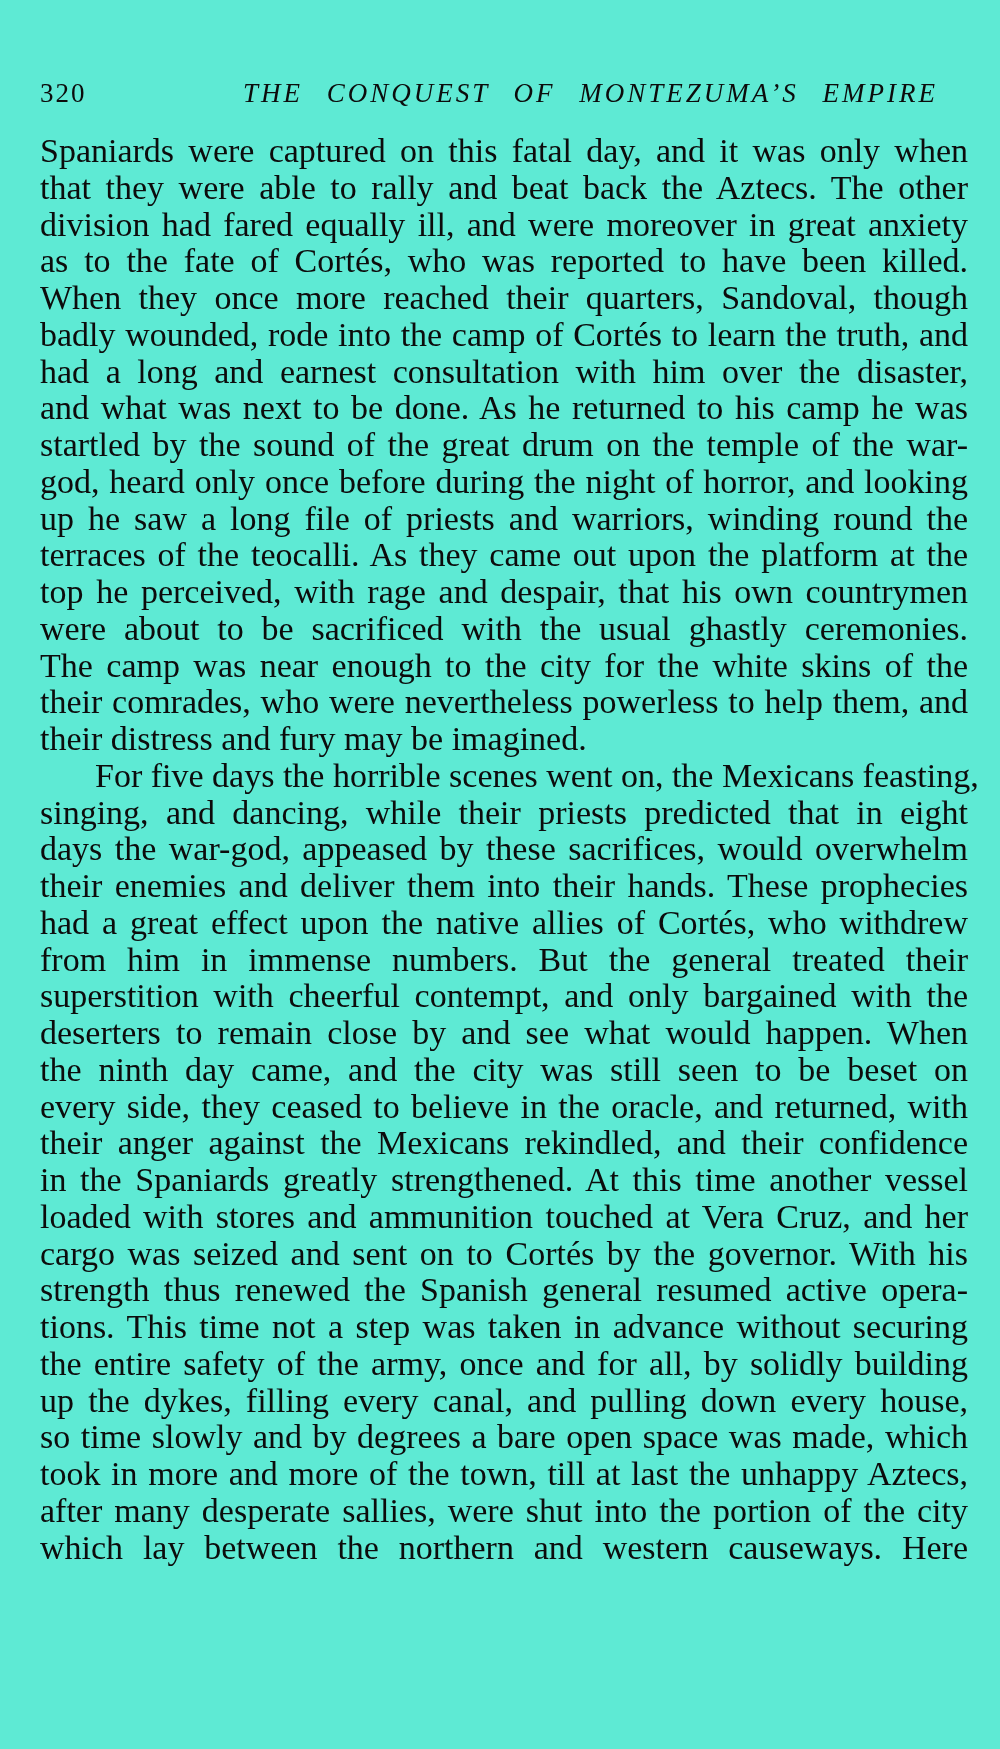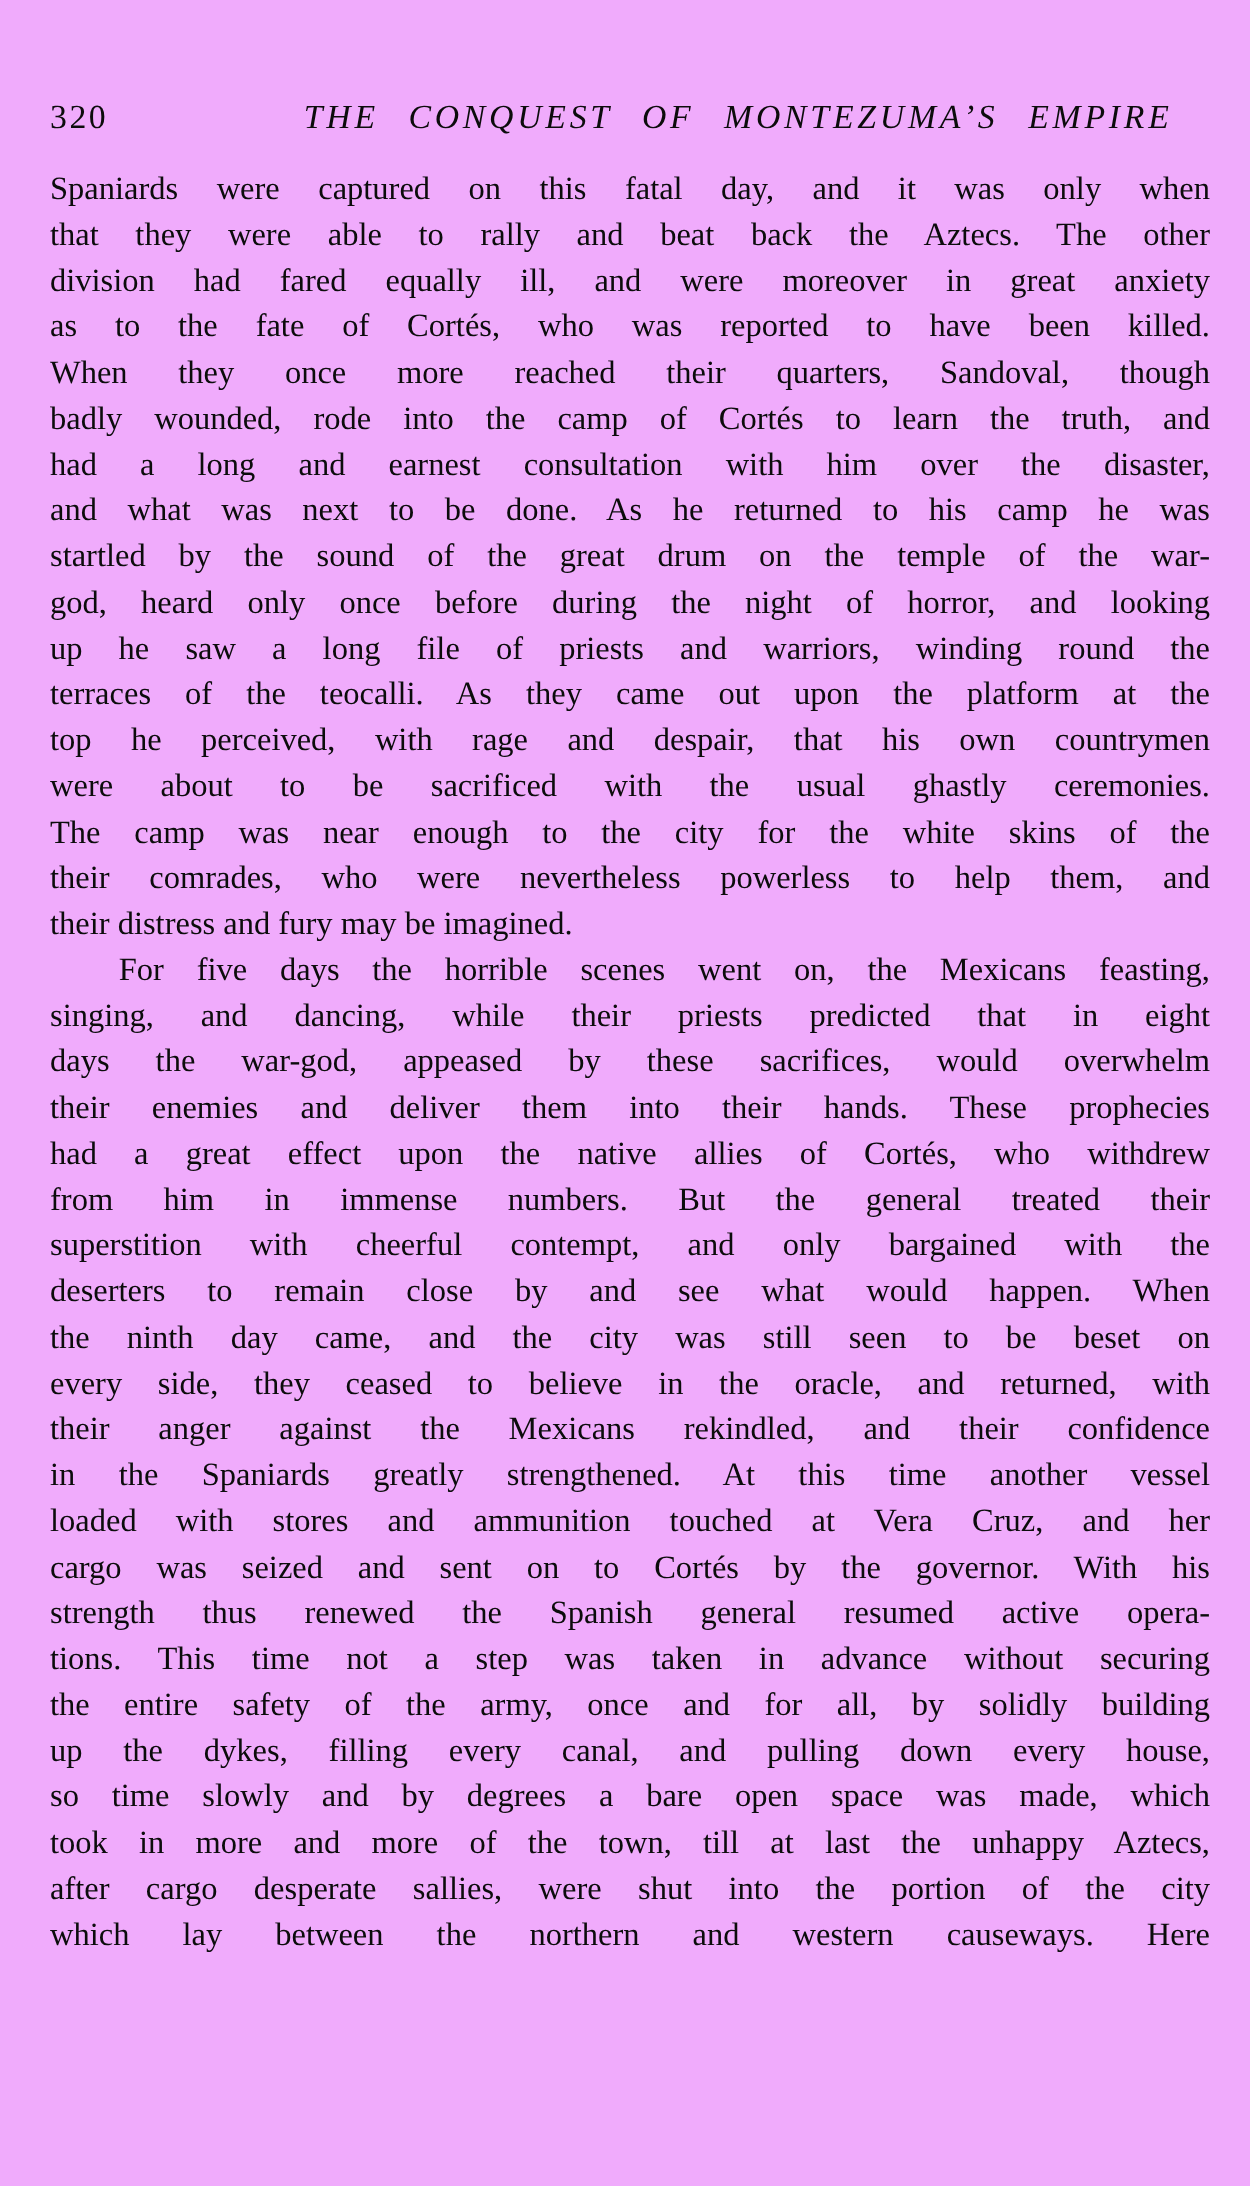--- a/index.html
+++ b/index.html
@@ -4,21 +4,21 @@
 <style>
   html, body {
     margin: 0;
     padding: 0;
     background: #ffffff;
   }
   .scan-page {
     position: relative;
     width: 1000px;
     height: 1749px;
-    background: #f0abfc;
+    background: #5eead4;
     color: #0c0c0c;
     font-family: "Liberation Serif", "DejaVu Serif", serif;
     overflow: hidden;
   }
   .running-head {
     position: absolute;
     top: 78px;
     left: 40px;
     right: 32px;
     display: flex;
@@ -40,21 +40,21 @@
     white-space: nowrap;
   }
   .page-body {
     position: absolute;
     top: 133px;
     left: 40px;
     width: 928px;
   }
   .line {
     height: 36.75px;
-    font-size: 26px;
+    font-size: 34px;
     line-height: 36.75px;
     text-align: justify;
     text-align-last: justify;
     white-space: nowrap;
   }
   .line.indent {
     padding-left: 55px;
   }
   .line.no-justify {
     text-align: center;
@@ -100,16 +100,16 @@
       <div class="line">their anger against the Mexicans rekindled, and their confidence</div>
       <div class="line">in the Spaniards greatly strengthened. At this time another vessel</div>
       <div class="line">loaded with stores and ammunition touched at Vera Cruz, and her</div>
       <div class="line">cargo was seized and sent on to Cortés by the governor. With his</div>
       <div class="line">strength thus renewed the Spanish general resumed active opera-</div>
       <div class="line">tions. This time not a step was taken in advance without securing</div>
       <div class="line">the entire safety of the army, once and for all, by solidly building</div>
       <div class="line">up the dykes, filling every canal, and pulling down every house,</div>
       <div class="line">so time slowly and by degrees a bare open space was made, which</div>
       <div class="line">took in more and more of the town, till at last the unhappy Aztecs,</div>
-      <div class="line">after cargo desperate sallies, were shut into the portion of the city</div>
+      <div class="line">after many desperate sallies, were shut into the portion of the city</div>
       <div class="line">which lay between the northern and western causeways. Here</div>
     </div>
 </div>
 
 </body></html>

